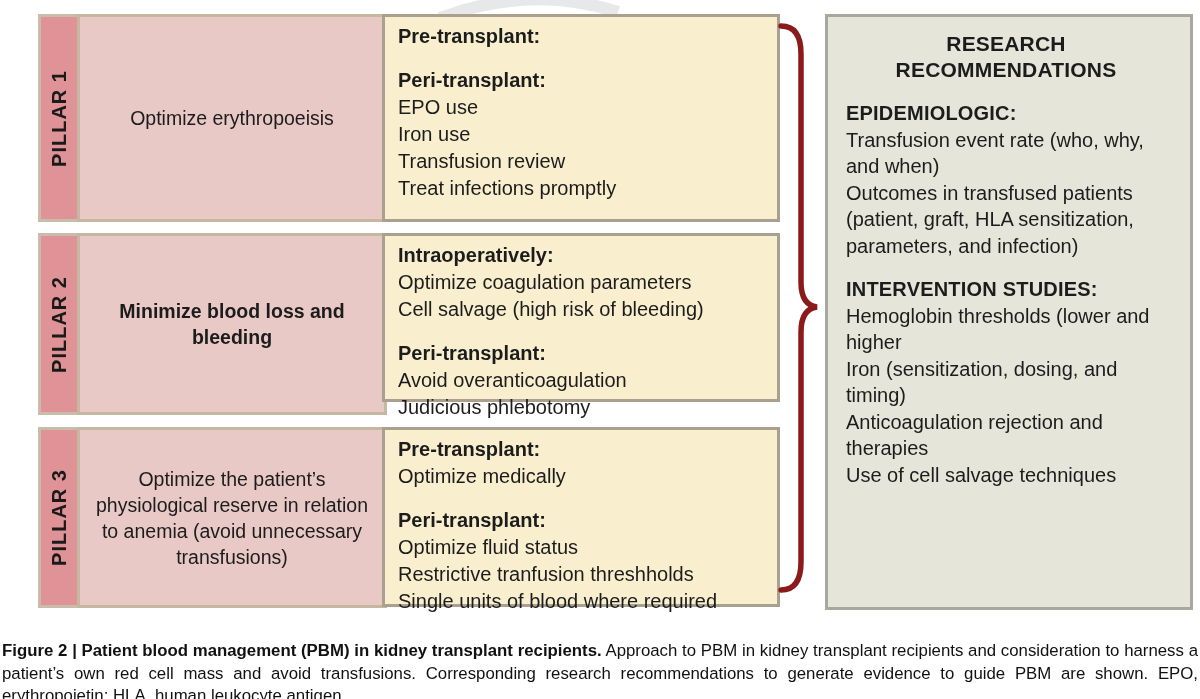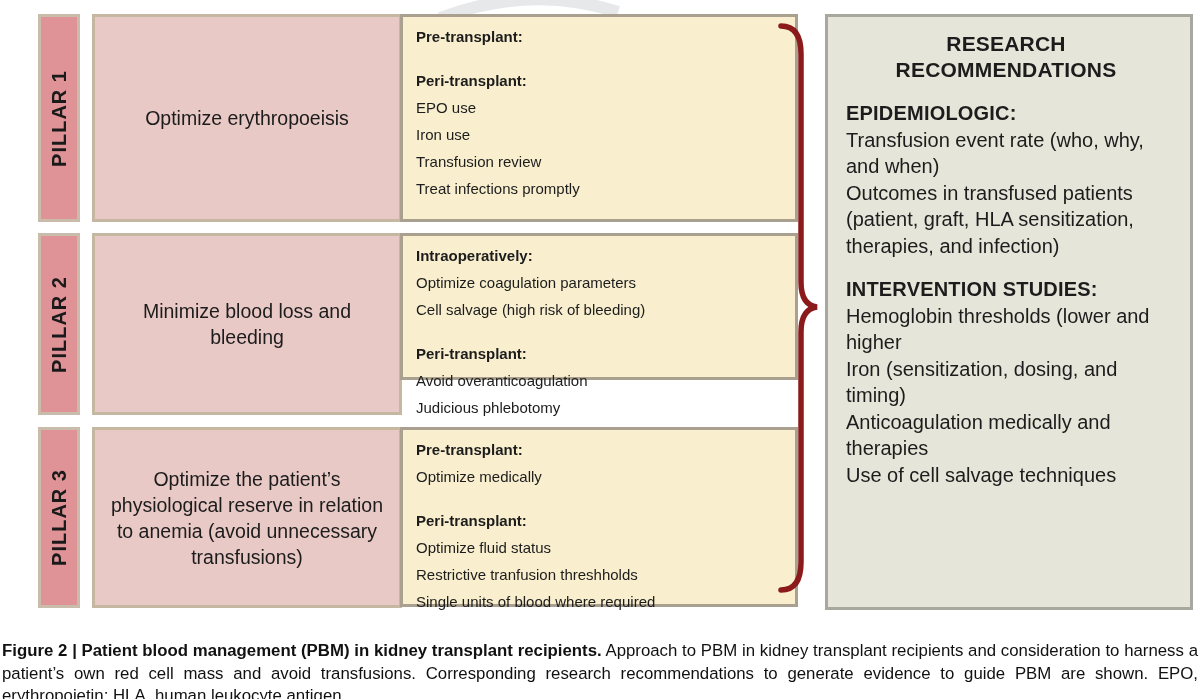--- a/index.html
+++ b/index.html
@@ -15,36 +15,36 @@
   }
   .pillar-bar span{
     transform:rotate(-90deg);white-space:nowrap;
     font-weight:bold;font-size:20px;letter-spacing:1px;color:#1a1a1a;
   }
   .bar-1{top:14px;height:208px;}
   .bar-2{top:233px;height:182px;}
   .bar-3{top:427px;height:181px;}
   
   .pillar-box{
-    position:absolute;left:92px;width:310px;
+    position:absolute;left:77px;width:310px;
     background:#e8c9c6;border:3px solid #c6b7a3;box-sizing:border-box;
     display:flex;align-items:center;justify-content:center;text-align:center;
     font-size:19.5px;line-height:26px;padding:0 10px;
   }
   .pbox-1{top:14px;height:208px;}
-  .pbox-2{top:233px;height:182px;}
+  .pbox-2{top:233px;height:182px;font-weight:bold;}
   .pbox-3{top:427px;height:181px;}
   
   .detail-box{
-    position:absolute;left:400px;width:398px;
+    position:absolute;left:382px;width:398px;
     background:#f9efcf;border:3px solid #a9a090;box-sizing:border-box;
-    padding:6px 8px 0 13px;font-size:15px;line-height:27px;
+    padding:6px 8px 0 13px;font-size:20px;line-height:27px;
   }
   .dbox-1{top:14px;height:208px;}
-  .dbox-2{top:233px;height:147px;}
+  .dbox-2{top:233px;height:169px;}
   .dbox-3{top:427px;height:180px;}
   .detail-box .hd{font-weight:bold;margin-top:17px;}
   .detail-box .sec:first-child .hd{margin-top:0;}
   
   .brace{position:absolute;left:774px;top:20px;}
   
   .research{
     position:absolute;left:825px;top:14px;width:368px;height:596px;
     background:#e5e5d9;border:3px solid #a8a8a0;box-sizing:border-box;
     padding:12px 24px 0 18px;font-size:20px;line-height:26.5px;
@@ -137,28 +137,28 @@
   <svg class="brace" width="48" height="576" viewBox="0 0 48 576">
     <path d="M 7 6 Q 27 6 27 34 L 27 262 Q 27 285 43 287 Q 27 289 27 312 L 27 542 Q 27 570 7 570" fill="none" stroke="#8b1a1a" stroke-width="5.5" stroke-linecap="round"></path>
   </svg>
 
   <div class="research">
     <div class="r-title">RESEARCH RECOMMENDATIONS</div>
 
     <div class="r-sec">
       <div class="r-hd">EPIDEMIOLOGIC:</div>
       <div class="r-it">Transfusion event rate (who, why, and when)</div>
-      <div class="r-it">Outcomes in transfused patients (patient, graft, HLA sensitization, therapies, and infection)</div>
+      <div class="r-it">Outcomes in transfused patients (patient, graft, HLA sensitization, parameters, and infection)</div>
     </div>
 
     <div class="r-sec">
       <div class="r-hd">INTERVENTION STUDIES:</div>
       <div class="r-it">Hemoglobin thresholds (lower and higher</div>
       <div class="r-it">Iron (sensitization, dosing, and timing)</div>
-      <div class="r-it">Anticoagulation medically and therapies</div>
+      <div class="r-it">Anticoagulation rejection and therapies</div>
       <div class="r-it">Use of cell salvage techniques</div>
     </div>
 
   </div>
 
   <p class="caption"><span class="cap-bold">Figure 2 | Patient blood management (PBM) in kidney transplant recipients.</span><span> Approach to PBM in kidney transplant recipients and consideration to harness a patient’s own red cell mass and avoid transfusions. Corresponding research recommendations to generate evidence to guide PBM are shown. EPO, erythropoietin; HLA, human leukocyte antigen.</span></p>
 
 </div>
 
 </body></html>

